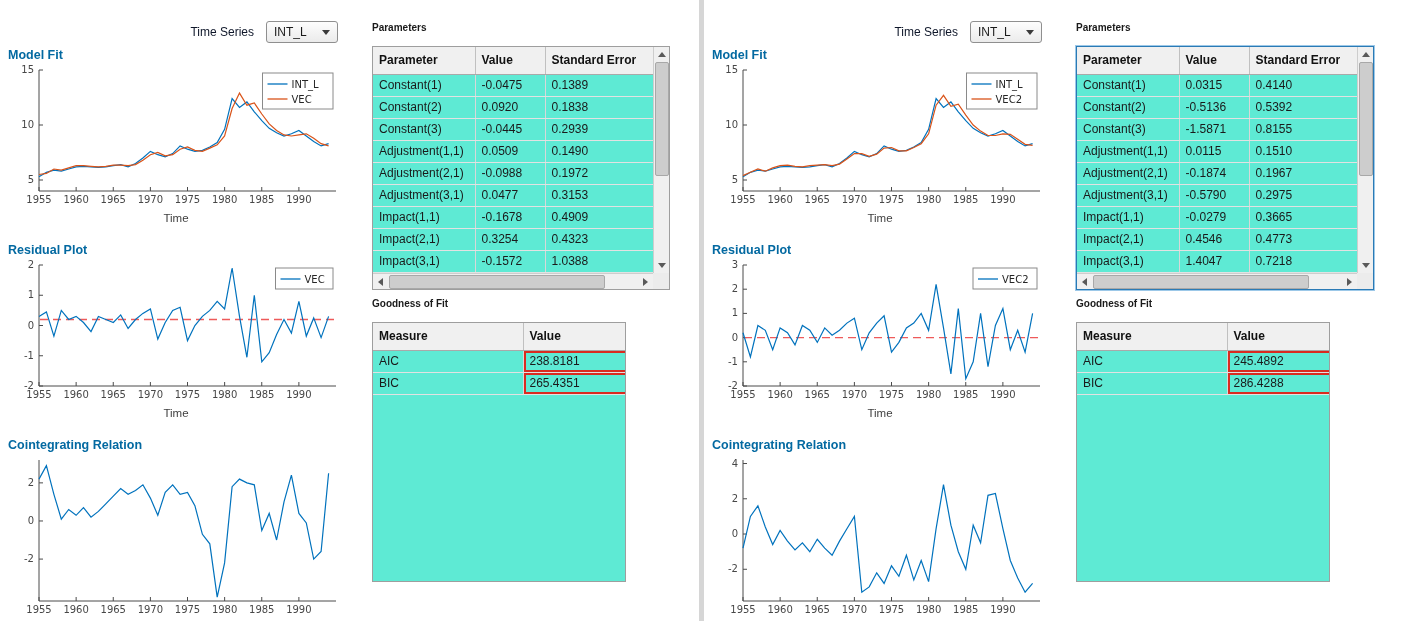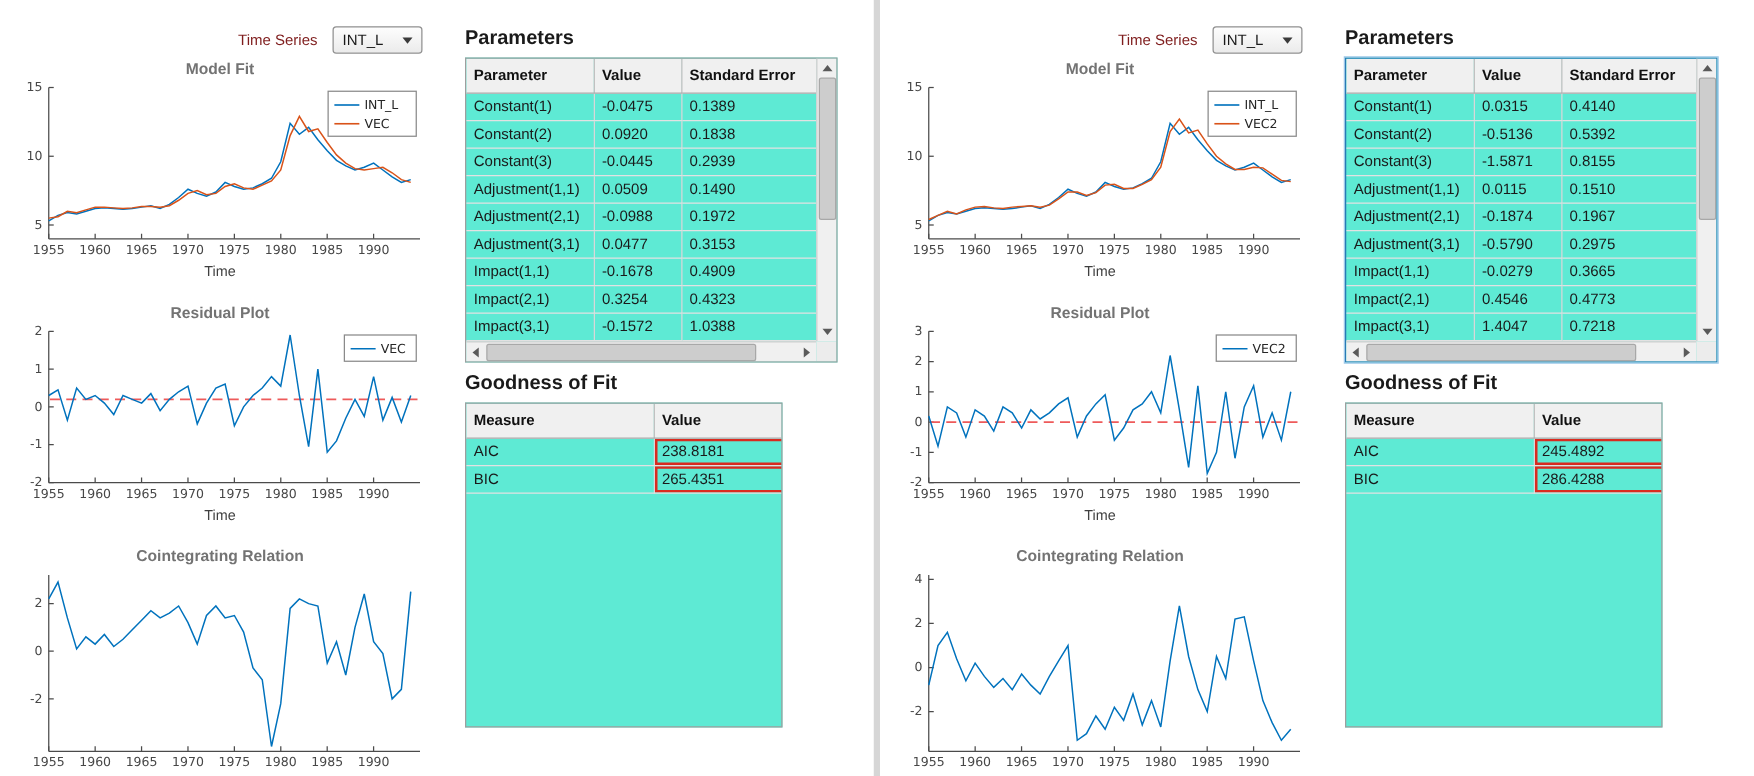--- a/index.html
+++ b/index.html
@@ -7,36 +7,36 @@
     width:1403px;height:621px;background:#ffffff;overflow:hidden;position:relative;
     font-family:"Liberation Sans","DejaVu Sans",sans-serif;font-size:12px;color:#1a1a1a;
   }
   .panel{position:absolute;top:0;width:699px;height:621px;background:#fff;}
   .panel.p-left{left:0;}
   .panel.p-right{left:704px;}
   .divider{position:absolute;left:699px;top:0;width:5px;height:621px;background:#d6d6d6;}
 
   
   .ts-row{position:absolute;top:21px;left:8px;width:330px;display:flex;justify-content:flex-end;align-items:center;gap:12px;}
-  .ts-label{color:#7f1d1d;}
+  .ts-label{color:#0f172a;}
   .dropdown{width:72px;height:22px;border:1px solid #8f8f8f;border-radius:3px;
     background:linear-gradient(#fdfdfd,#ebebeb);display:flex;align-items:center;
     justify-content:space-between;padding:0 7px;box-sizing:border-box;cursor:pointer;}
   .dd-arrow{width:0;height:0;border-left:4px solid transparent;border-right:4px solid transparent;border-top:5px solid #3a3a3a;}
 
   
   .charts{position:absolute;left:8px;top:46px;width:336px;}
   .chart{margin-bottom:16px;}
-  .chart-title{text-align:center;font-weight:bold;color:#737373;font-size:12.5px;height:18px;line-height:18px;}
+  .chart-title{text-align:left;font-weight:bold;color:#0369a1;font-size:12.5px;height:18px;line-height:18px;}
   .chart-xlabel{text-align:center;color:#3f3f3f;font-size:11.5px;height:14px;line-height:14px;}
   svg text{font-family:"DejaVu Sans","Liberation Sans",sans-serif;}
 
   
   .tables{position:absolute;left:372px;top:22px;width:300px;}
-  .section-label{font-weight:bold;color:#1a1a1a;font-size:16px;height:14px;margin-bottom:10px;}
+  .section-label{font-weight:bold;color:#1a1a1a;font-size:10px;height:14px;margin-bottom:10px;}
   .tbl-wrap{position:relative;border:1px solid #9e9e9e;background:#5eead4;box-sizing:border-box;}
   .params-wrap{width:298px;height:244px;}
   .params-wrap.focused{border:1px solid #2a7ab5;outline:1px solid #9cc8e8;}
   .good-wrap{width:254px;height:260px;margin-bottom:0;}
   .good-label{margin-top:8px;}
   .tbl-inner{position:absolute;left:0;top:0;right:16px;bottom:16px;overflow:hidden;}
   .good-wrap .tbl-inner{right:0;bottom:0;}
   table{border-collapse:collapse;table-layout:fixed;width:100%;}
   th{background:#f0f0f0;border-right:1px solid #c0c0c0;border-bottom:1px solid #a9a9a9;
      text-align:left;font-weight:bold;font-size:12px;color:#111;padding:5px 6px;line-height:17px;}

